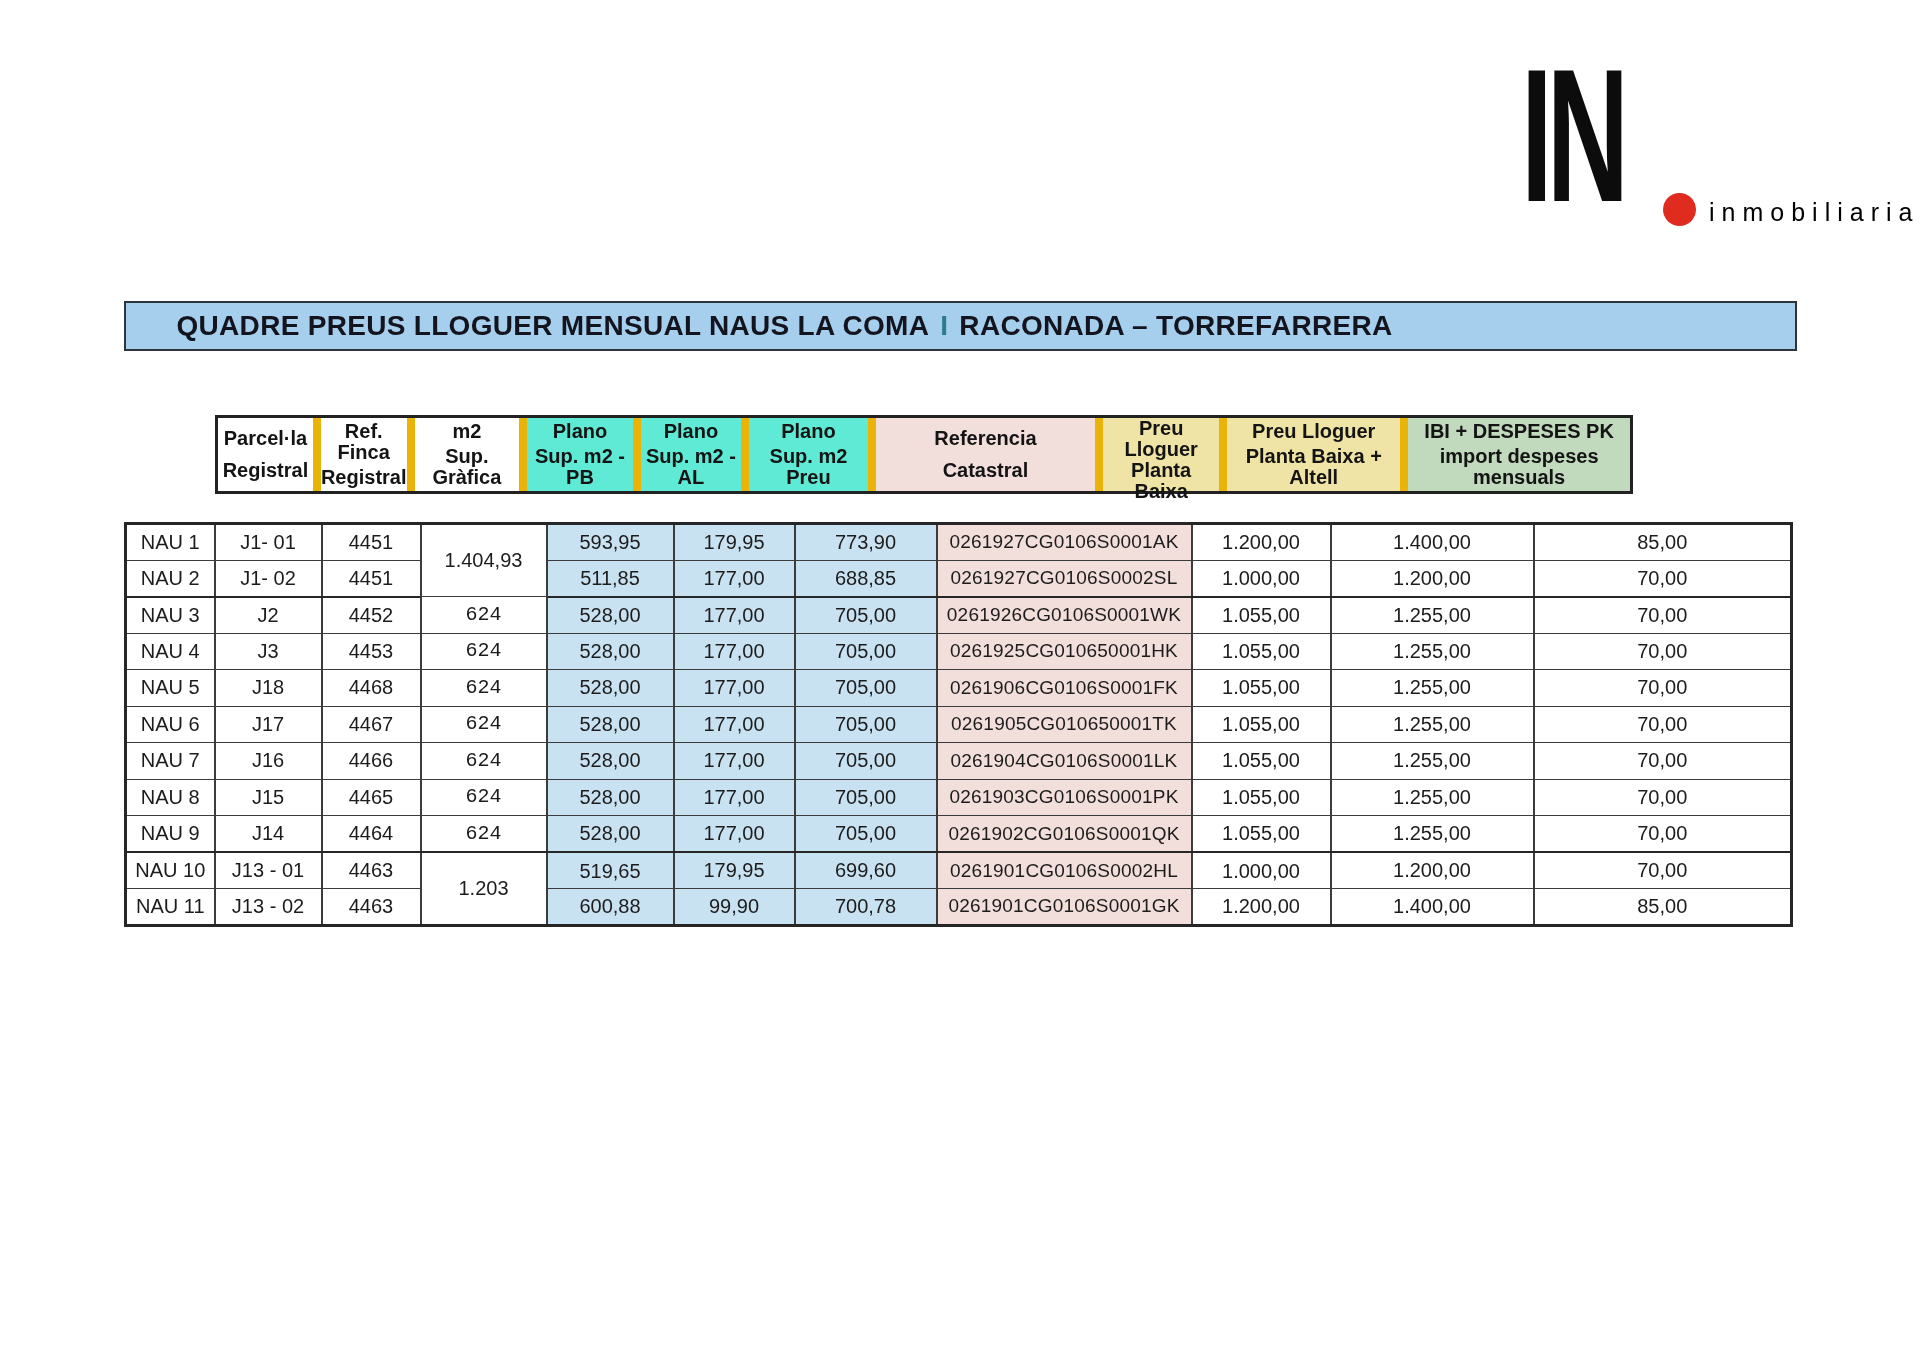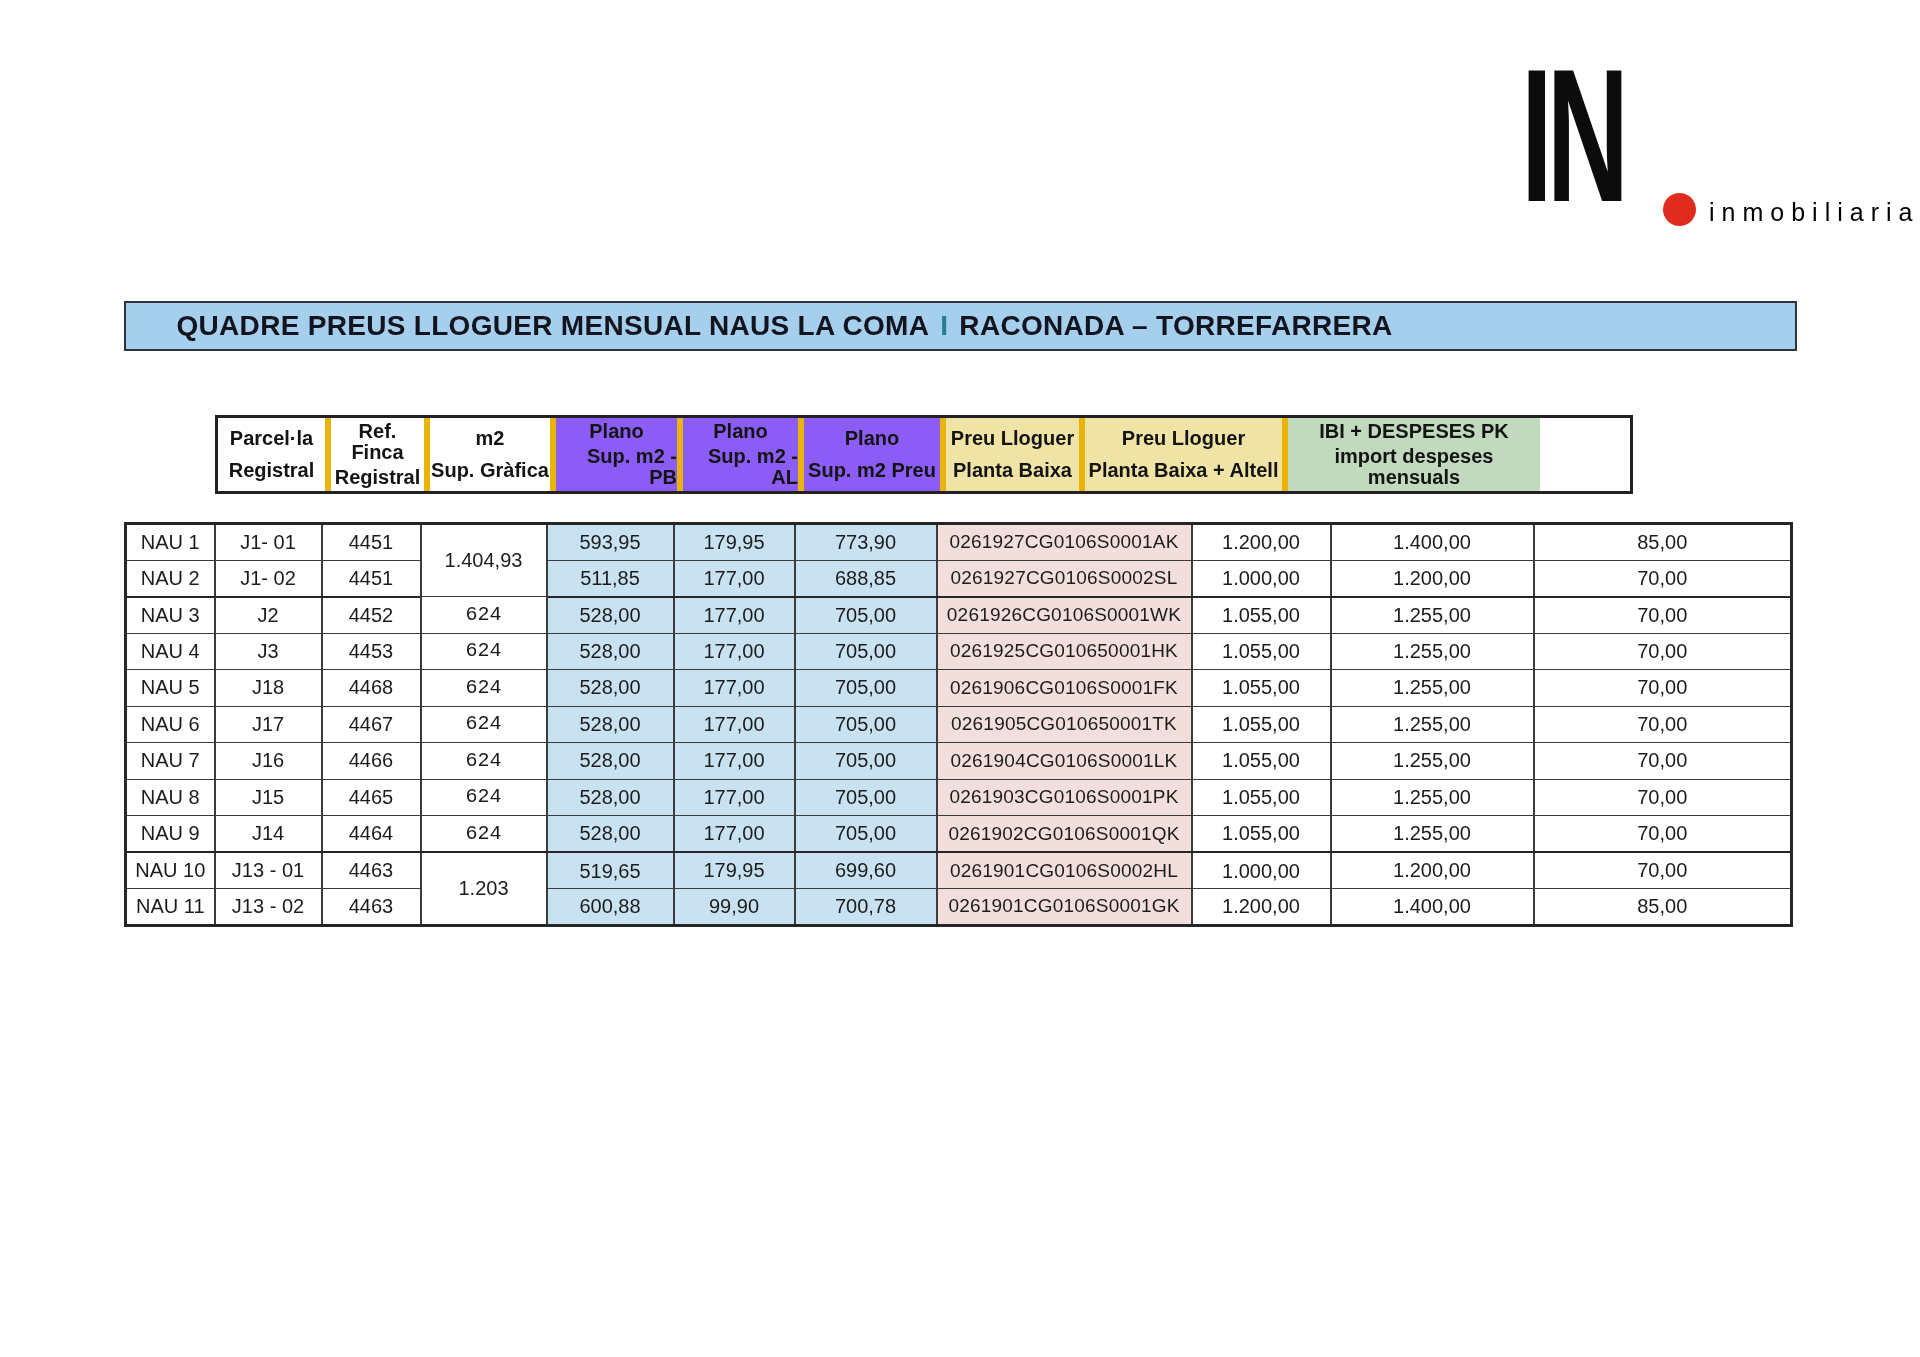--- a/index.html
+++ b/index.html
@@ -44,28 +44,28 @@
   .title-sep{color:#2a7e8c;margin:0 11px;}
 
   
   .thead{
     position:absolute;left:215px;top:415px;
     width:1418px;height:79px;box-sizing:border-box;
     display:flex;border:3px solid #222;
     background:#fff;
   }
   .hcell{
-    box-sizing:border-box;border-left:6px solid #eab308;
+    box-sizing:border-box;border-left:8px solid #eab308;
     display:flex;flex-direction:column;align-items:center;justify-content:space-evenly;
     font-weight:bold;font-size:20px;text-align:center;line-height:1.05;
     color:#141414;
   }
   .hcell:first-child{border-left:none;}
   .bg-white{background:#ffffff;}
-  .bg-blue{background:#8b5cf6;text-align:right;}
+  .bg-blue{background:#5eead4;}
   .bg-pink{background:#f2deda;}
   .bg-yellow{background:#efe4a6;}
   .bg-green{background:#c1d9bd;}
 
   
   .tbody-wrap{position:absolute;left:124px;top:522px;}
   table.naus{
     border-collapse:collapse;table-layout:fixed;
     width:1668px;height:401px;
     border:3px solid #262626;
@@ -121,20 +121,24 @@
       <span>Plano</span>
       <span>Sup. m2 - PB</span>
     </div>
     <div class="hcell bg-blue" style="width:121px">
       <span>Plano</span>
       <span>Sup. m2 - AL</span>
     </div>
     <div class="hcell bg-blue" style="width:142px">
       <span>Plano</span>
       <span>Sup. m2 Preu</span>
+    </div>
+    <div class="hcell bg-pink" style="width:255px">
+      <span>Referencia</span>
+      <span>Catastral</span>
     </div>
     <div class="hcell bg-yellow" style="width:139px">
       <span>Preu Lloguer</span>
       <span>Planta Baixa</span>
     </div>
     <div class="hcell bg-yellow" style="width:203px">
       <span>Preu Lloguer</span>
       <span>Planta Baixa + Altell</span>
     </div>
     <div class="hcell bg-green" style="width:258px">

